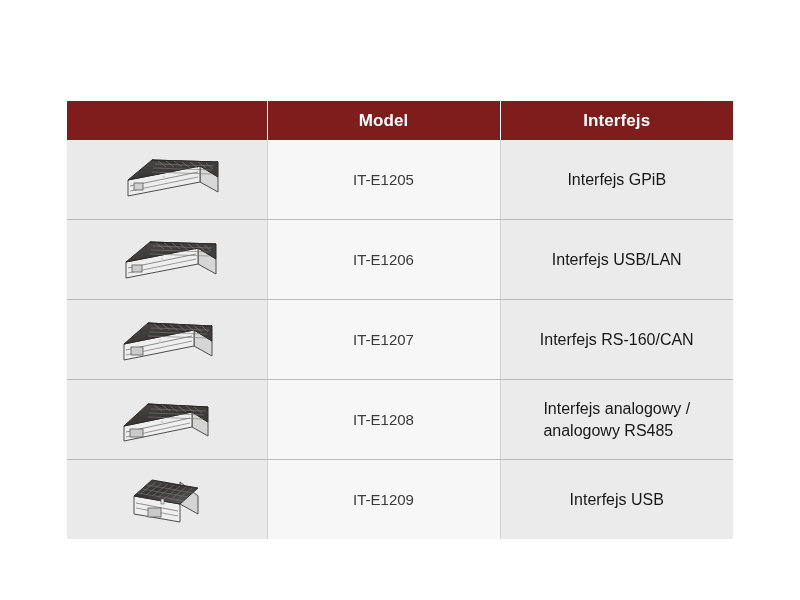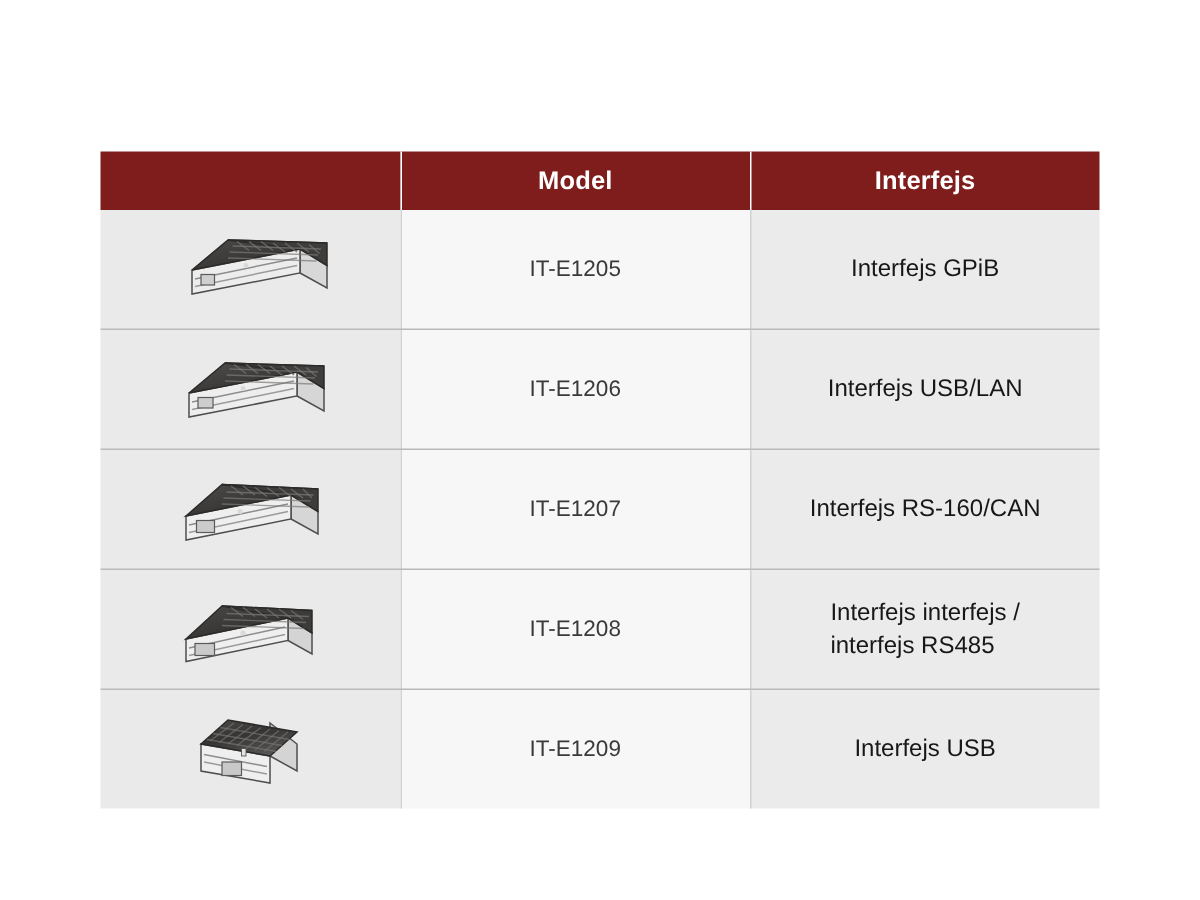--- a/index.html
+++ b/index.html
@@ -291,22 +291,22 @@
                   <line x1="41" y1="23" x2="96" y2="25"></line>
                   <line x1="40" y1="27" x2="95" y2="29"></line>
                 </g>
                 <circle cx="54" cy="32" r="1.7" fill="#dadada"></circle>
               </svg>
             </span>
           </td>
           <td class="cell-model">IT-E1208</td>
           <td class="cell-intf">
             <span class="intf-inner">
-              <span>Interfejs interfejs /</span><br>
-              <span>interfejs RS485</span>
+              <span>Interfejs analogowy /</span><br>
+              <span>analogowy RS485</span>
             </span>
           </td>
         </tr>
 
         <tr>
           <td class="cell-img">
             <span class="module-figure">
               <svg width="118" height="60" viewBox="0 0 118 60" aria-hidden="true">
                 <defs>
                   <linearGradient id="topE" x1="0" y1="0" x2="0.6" y2="1">

